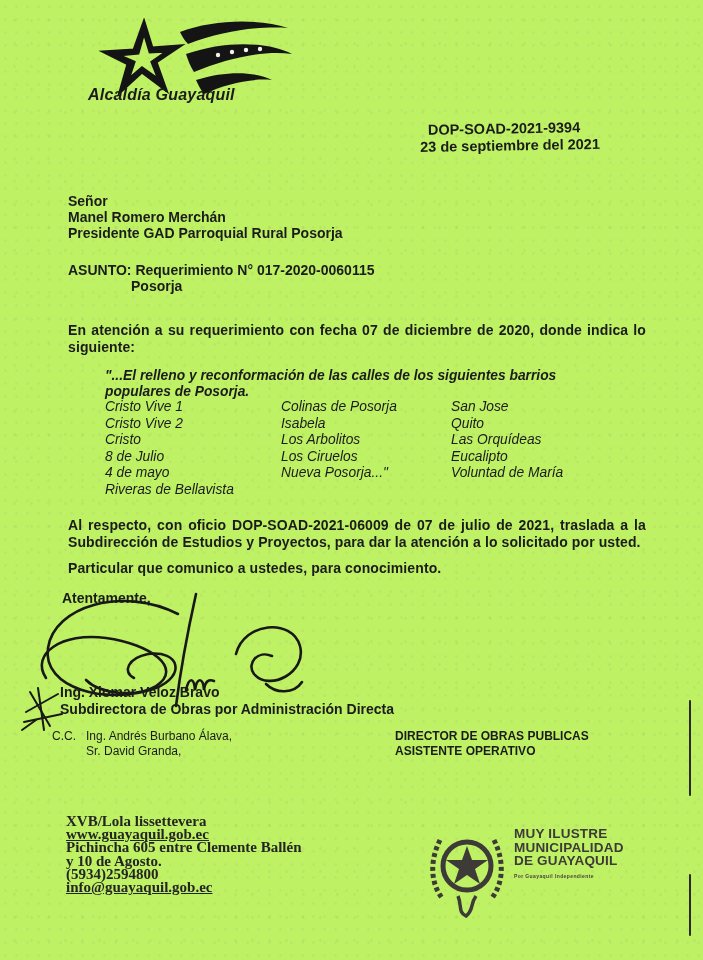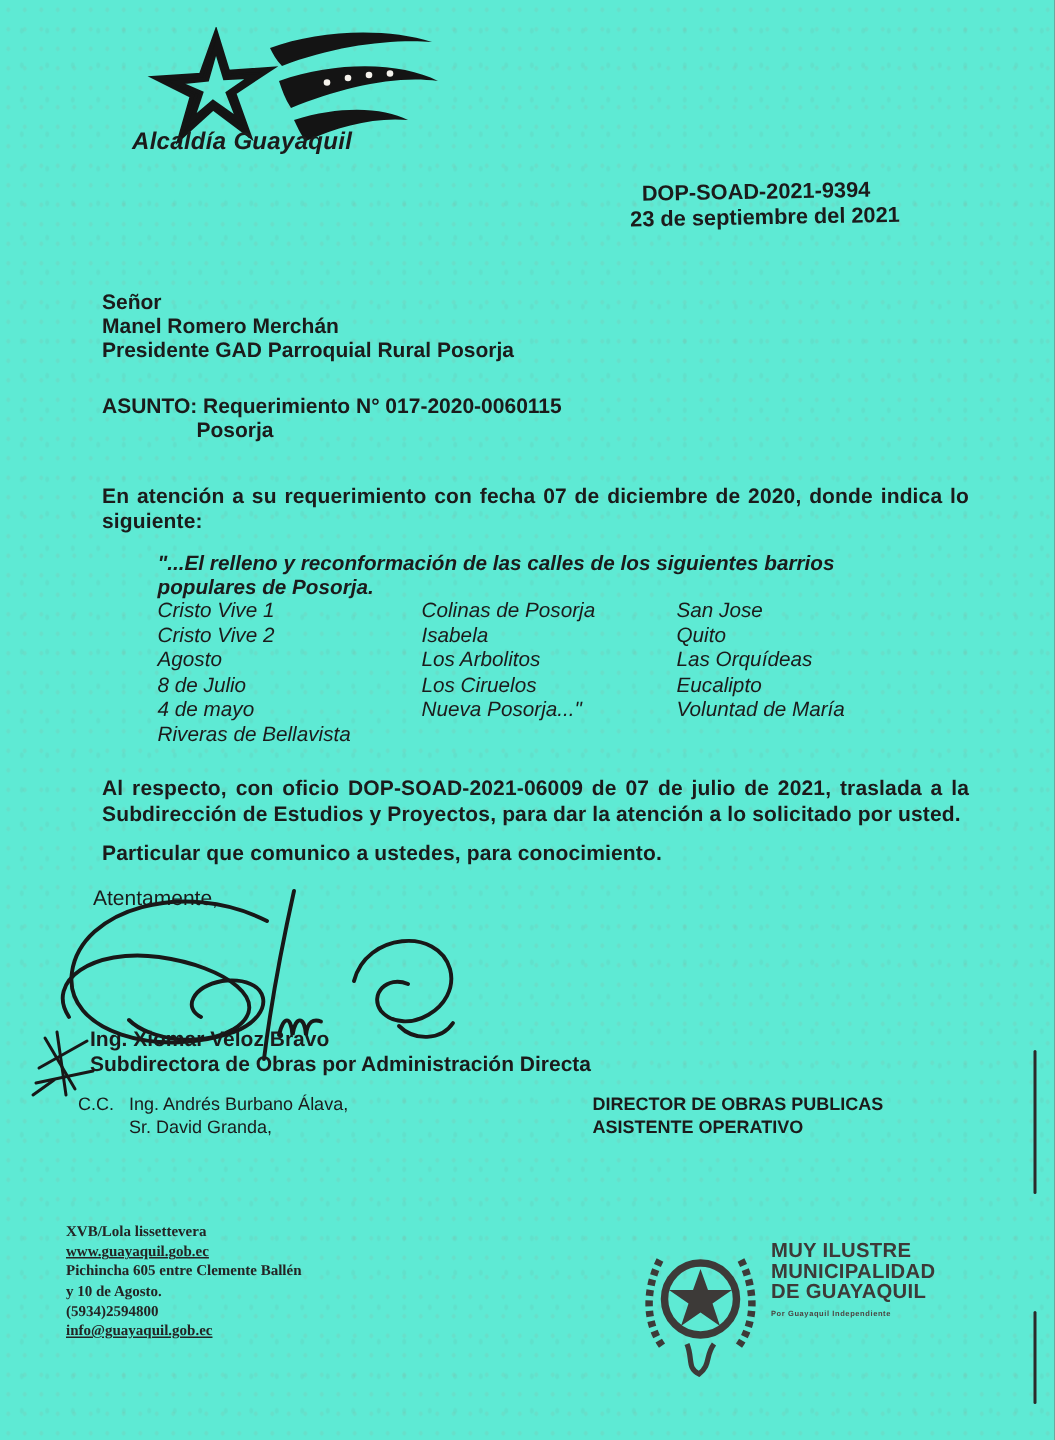--- a/index.html
+++ b/index.html
@@ -1,18 +1,18 @@
 <!DOCTYPE html>
 <html><head>
 <meta charset="utf-8">
 <style>
   html,body{margin:0;padding:0;background:#777;}
   .page{
     position:relative;width:703px;height:960px;margin:0 auto;overflow:hidden;
-    background-color:#5eead4;
+    background-color:#bef264;
     font-family:"Liberation Sans",sans-serif;color:#1b1b1b;
   }
   .page::before{
     content:"";position:absolute;inset:0;pointer-events:none;
     background-image:
       radial-gradient(rgba(170,140,125,.12) 1px, transparent 1.6px),
       radial-gradient(rgba(120,110,100,.08) 1px, transparent 1.7px);
     background-size:11px 13px,17px 23px;
     background-position:0 0,6px 9px;
   }
@@ -38,29 +38,29 @@
   .p3{top:560px;width:420px;text-align:left;}
 
   .quote{left:105px;top:368px;width:505px;font-size:13.8px;font-weight:700;
     font-style:italic;line-height:16px;}
   .barrios{left:105px;top:399px;width:520px;display:flex;font-size:13.8px;
     font-weight:400;font-style:italic;line-height:16.6px;}
   .bcol1{width:176px;}
   .bcol2{width:170px;}
   .bcol3{width:160px;}
 
-  .closing{left:62px;top:590px;font-size:14px;font-weight:400;}
+  .closing{left:62px;top:590px;font-size:14px;font-weight:700;}
   .sig-svg{left:28px;top:592px;width:330px;height:120px;}
   .sig-name{left:60px;top:684px;font-size:14px;font-weight:700;line-height:16.5px;}
   .margin-mark{left:20px;top:686px;width:48px;height:48px;}
 
   .cc{left:52px;top:729px;font-size:12px;font-weight:400;line-height:15px;display:flex;gap:10px;}
   .cc-right{left:395px;top:729px;font-size:12px;font-weight:700;line-height:15px;}
 
-  .footer-left{left:44px;top:815px;font-size:10px;font-weight:700;line-height:13.2px;
+  .footer-left{left:66px;top:815px;font-size:15px;font-weight:700;line-height:13.2px;
     font-family:"Liberation Serif",serif;color:#242424;}
   .u{text-decoration:underline;}
 
   .seal{left:428px;top:826px;width:250px;height:95px;display:flex;align-items:flex-start;}
   .seal-svg{width:78px;height:92px;flex:0 0 auto;}
   .seal-text{margin-left:8px;margin-top:1px;font-size:13.5px;font-weight:700;
     line-height:13.5px;color:#3d3a38;letter-spacing:.2px;}
   .seal-tagline{font-size:5px;letter-spacing:.4px;color:#4a4440;margin-top:2px;
     font-weight:700;filter:blur(.3px);}
 
@@ -107,21 +107,21 @@
   </div>
 
   <div class="abs para p1">En atención a su requerimiento con fecha 07 de diciembre de 2020, donde indica lo siguiente:</div>
 
   <div class="abs quote">"...El relleno y reconformación de las calles de los siguientes barrios populares de Posorja.</div>
 
   <div class="abs barrios">
     <div class="bcol1">
       <div>Cristo Vive 1</div>
       <div>Cristo Vive 2</div>
-      <div>Agosto</div>
+      <div>Cristo</div>
       <div>8 de Julio</div>
       <div>4 de mayo</div>
       <div>Riveras de Bellavista</div>
     </div>
     <div class="bcol2">
       <div>Colinas de Posorja</div>
       <div>Isabela</div>
       <div>Los Arbolitos</div>
       <div>Los Ciruelos</div>
       <div>Nueva Posorja..."</div>

